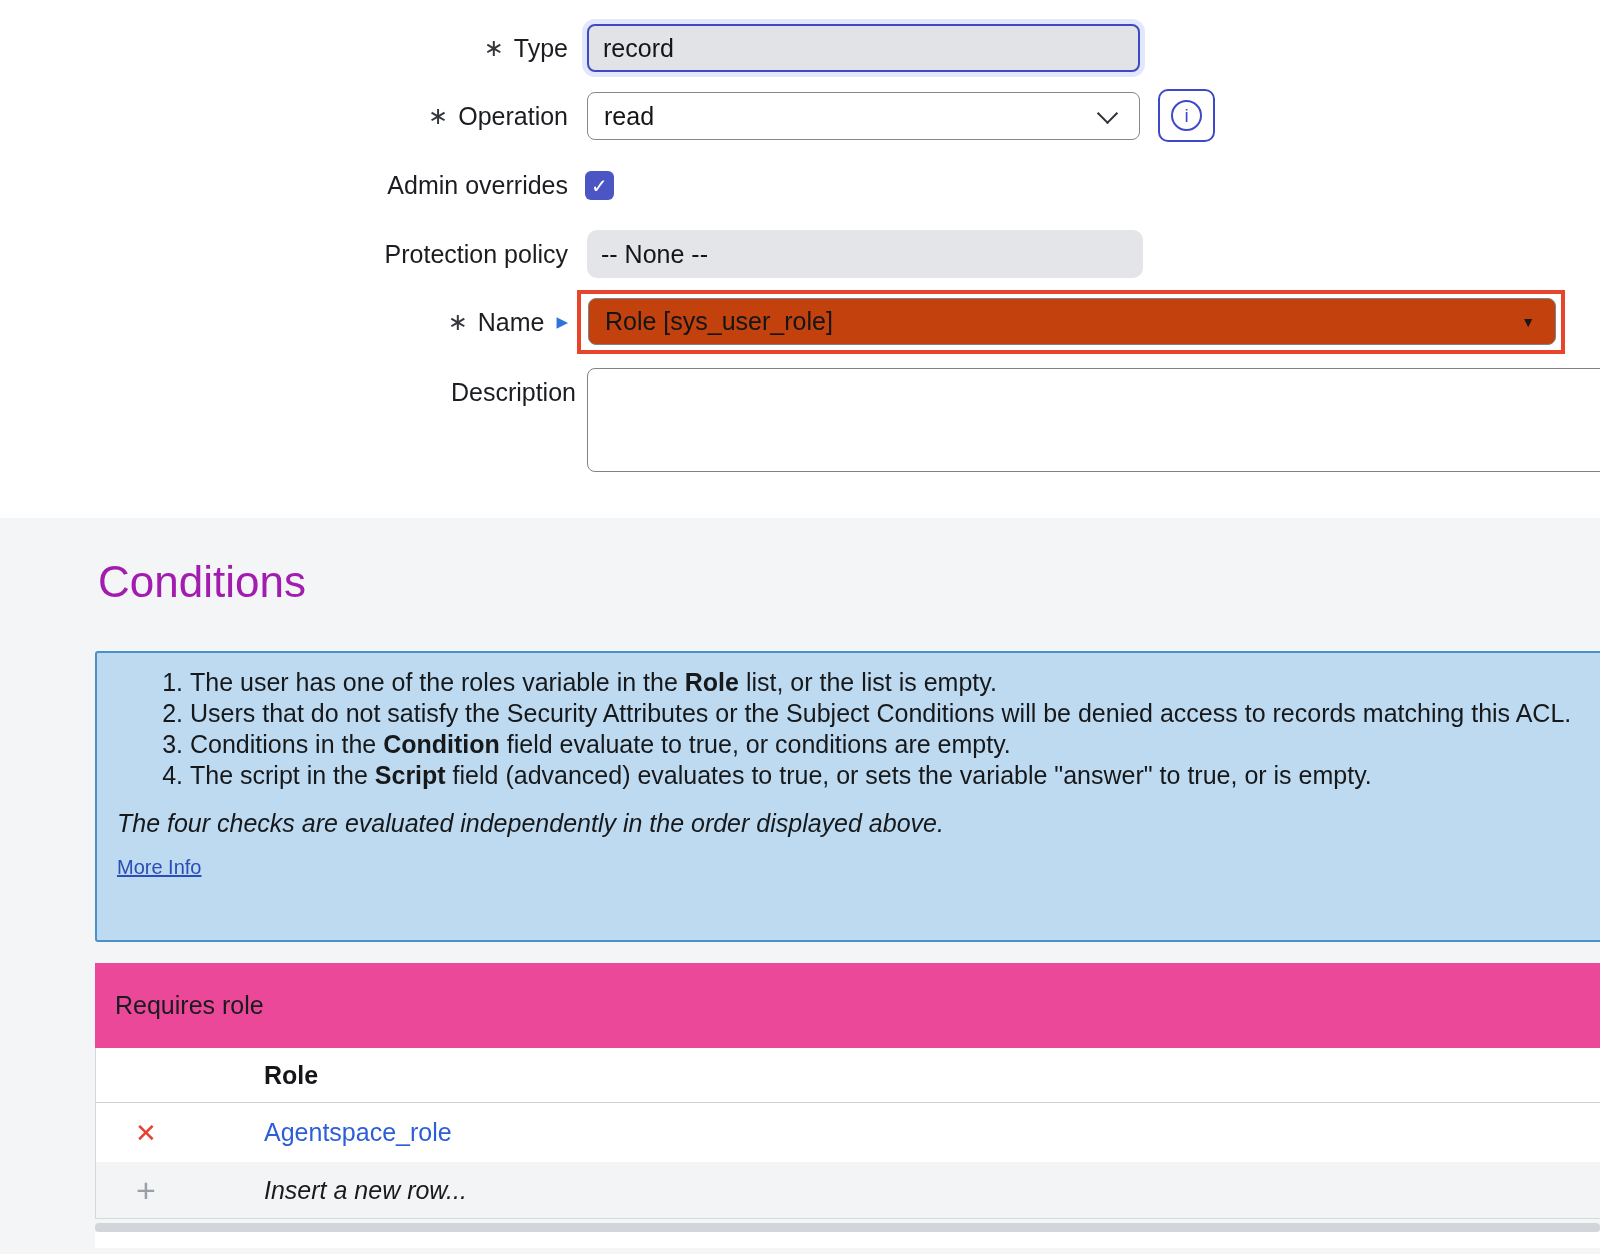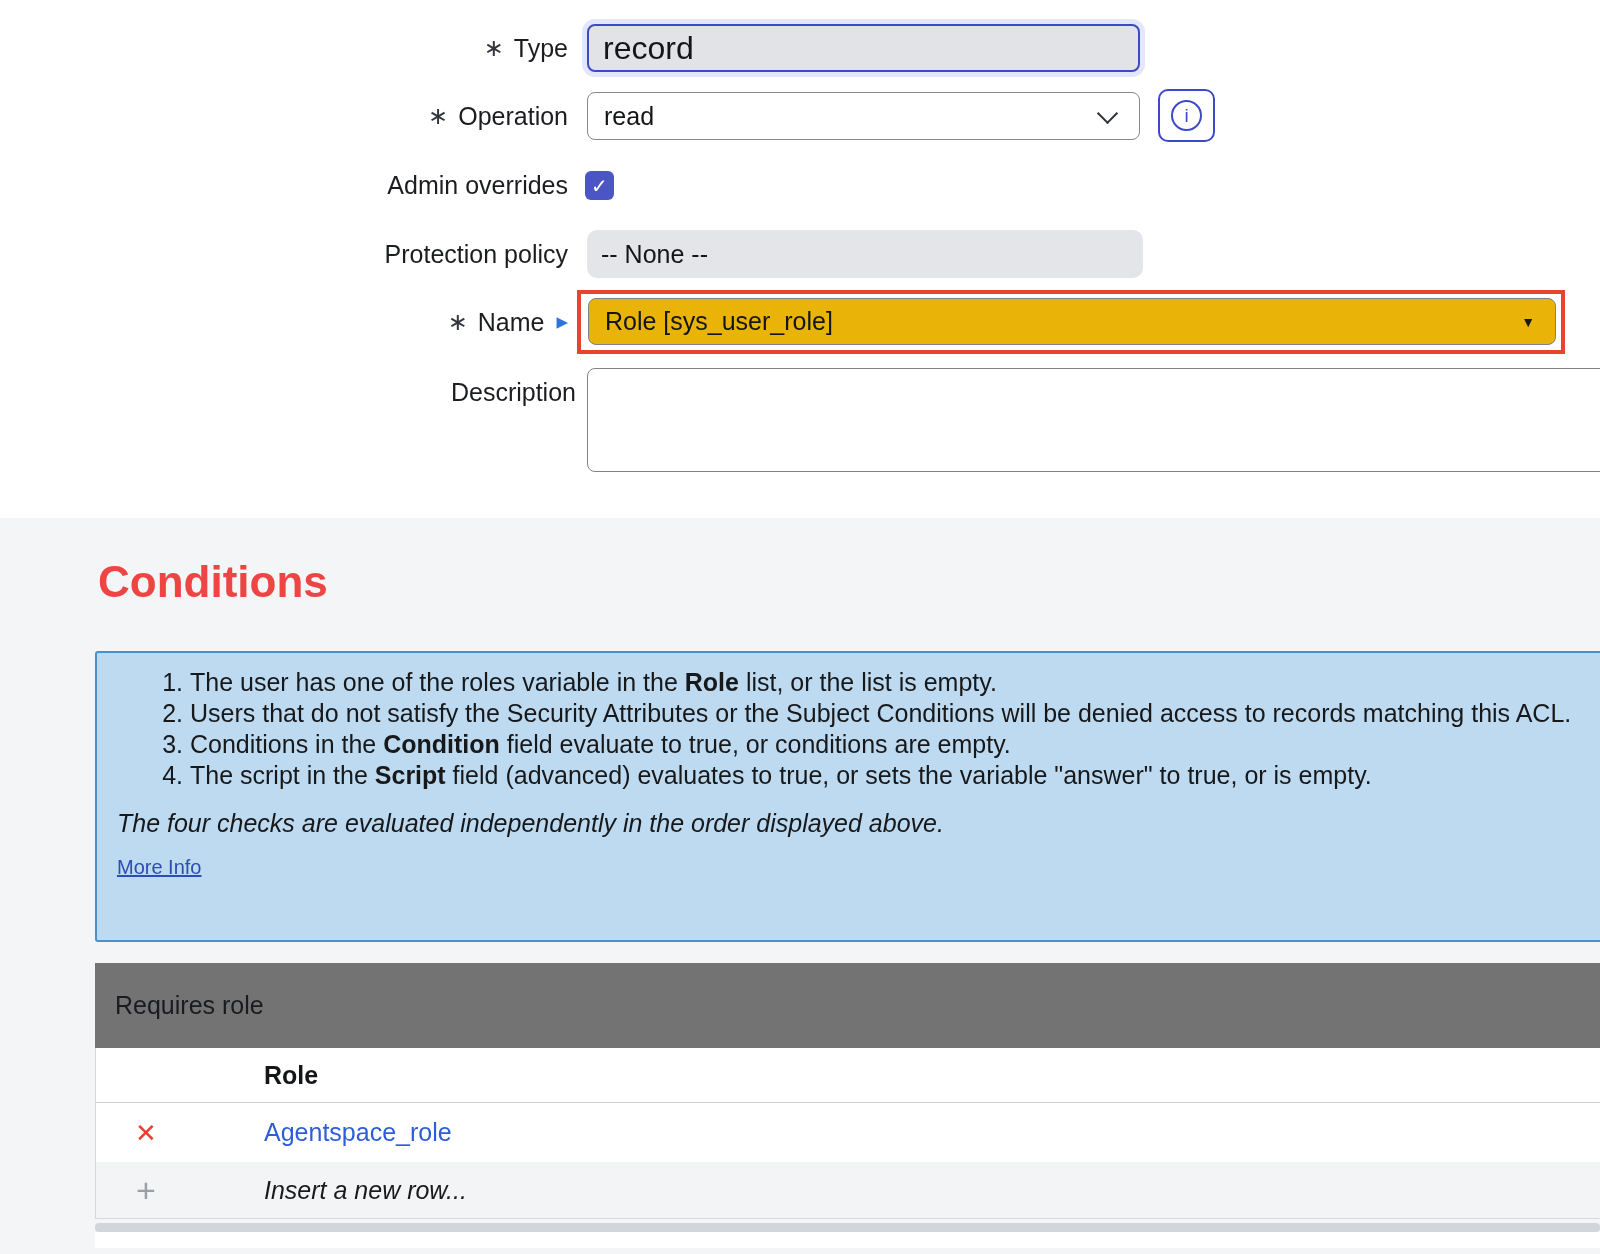--- a/index.html
+++ b/index.html
@@ -16,21 +16,21 @@
     font-size:25px; color:#1b1d20; white-space:nowrap;
   }
   .req { font-size:24px; color:#33363c; line-height:1; }
   .field-indicator { font-size:15px; color:#2f74d8; margin-left:2px; }
 
   .f-type {
     position:absolute; left:587px; top:24px; width:553px; height:48px;
     box-sizing:border-box; background:#e2e3e6;
     border:2.5px solid #3c4bc3; border-radius:8px;
     box-shadow:0 0 0 5px #e3e7fb;
-    display:flex; align-items:center; padding:0 14px; font-size:32px; color:#131517;
+    display:flex; align-items:center; padding:0 14px; font-size:25px; color:#131517;
   }
   .f-operation {
     position:absolute; left:587px; top:92px; width:553px; height:48px;
     box-sizing:border-box; background:#ffffff;
     border:1.5px solid #85878b; border-radius:8px;
     display:flex; align-items:center; justify-content:space-between;
     padding:16px 16px; font-size:25px; color:#131517; cursor:pointer;
   }
   .chevron {
     width:13px; height:13px; margin:-6px 8px 0 0;
@@ -59,41 +59,41 @@
     position:absolute; left:587px; top:230px; width:556px; height:48px;
     box-sizing:border-box; background:#e3e5e8; border-radius:10px;
     display:flex; align-items:center; padding:0 14px; font-size:25px; color:#131517;
   }
   .annotation {
     position:absolute; left:577px; top:290px; width:988px; height:64px;
     box-sizing:border-box; border:4px solid #e8432b;
   }
   .f-name {
     position:absolute; left:588px; top:298px; width:968px; height:47px;
-    box-sizing:border-box; background:#eab308;
+    box-sizing:border-box; background:#c2410c;
     border:1.5px solid #7f8286; border-radius:8px;
     display:flex; align-items:center; justify-content:space-between;
     padding:0 16px; font-size:25px; color:#131517; cursor:pointer;
   }
   .select-arrow { font-size:14px; color:#17181a; margin-right:4px; }
   .f-desc {
     position:absolute; left:587px; top:368px; width:1023px; height:104px;
     box-sizing:border-box; background:#ffffff;
     border:1.5px solid #7f8286; border-radius:8px;
     font-family:inherit; font-size:24px; padding:10px 14px; resize:none; outline:none;
   }
 
   
   .gray-section {
     position:absolute; left:0; top:518px; width:1600px; height:736px;
     background:#f4f5f7;
   }
   .conditions-heading {
     position:absolute; left:98px; top:556px; font-size:44px; line-height:52px;
-    font-weight:700; color:#ef4444;
+    font-weight:400; color:#a21caf;
   }
   .info-box {
     position:absolute; left:95px; top:651px; width:1520px; height:291px;
     box-sizing:border-box; background:#bddaf1;
     border:2px solid #4a90c9; border-radius:3px;
     padding:14px 20px; font-size:25px; color:#17181a; overflow:hidden;
   }
   .info-box p { margin:0; line-height:32px; white-space:nowrap; }
   .info-box em { font-style:italic; }
   .info-box b { font-weight:bold; }
@@ -101,21 +101,21 @@
   .info-box li { line-height:31px; white-space:nowrap; }
   .info-footer { margin-top:16px !important;font-style:italic; }
   .more-info {
     display:inline-block; margin-top:17px; font-size:20px;
     color:#2b4db5; text-decoration:underline; cursor:pointer;
   }
 
   
   .rr-header {
     position:absolute; left:95px; top:963px; width:1505px; height:85px;
-    box-sizing:border-box; background:#737373;
+    box-sizing:border-box; background:#ec4899;
     display:flex; align-items:center; padding-left:20px;
     font-size:25px; color:#191b1e;
   }
   .rr-table {
     position:absolute; left:95px; top:1048px; width:1505px;
     box-sizing:border-box; border-left:1px solid #d5d8db; background:#ffffff;
   }
   .rr-colhead {
     height:55px; box-sizing:border-box; background:#ffffff;
     border-bottom:1px solid #cdd0d4;

